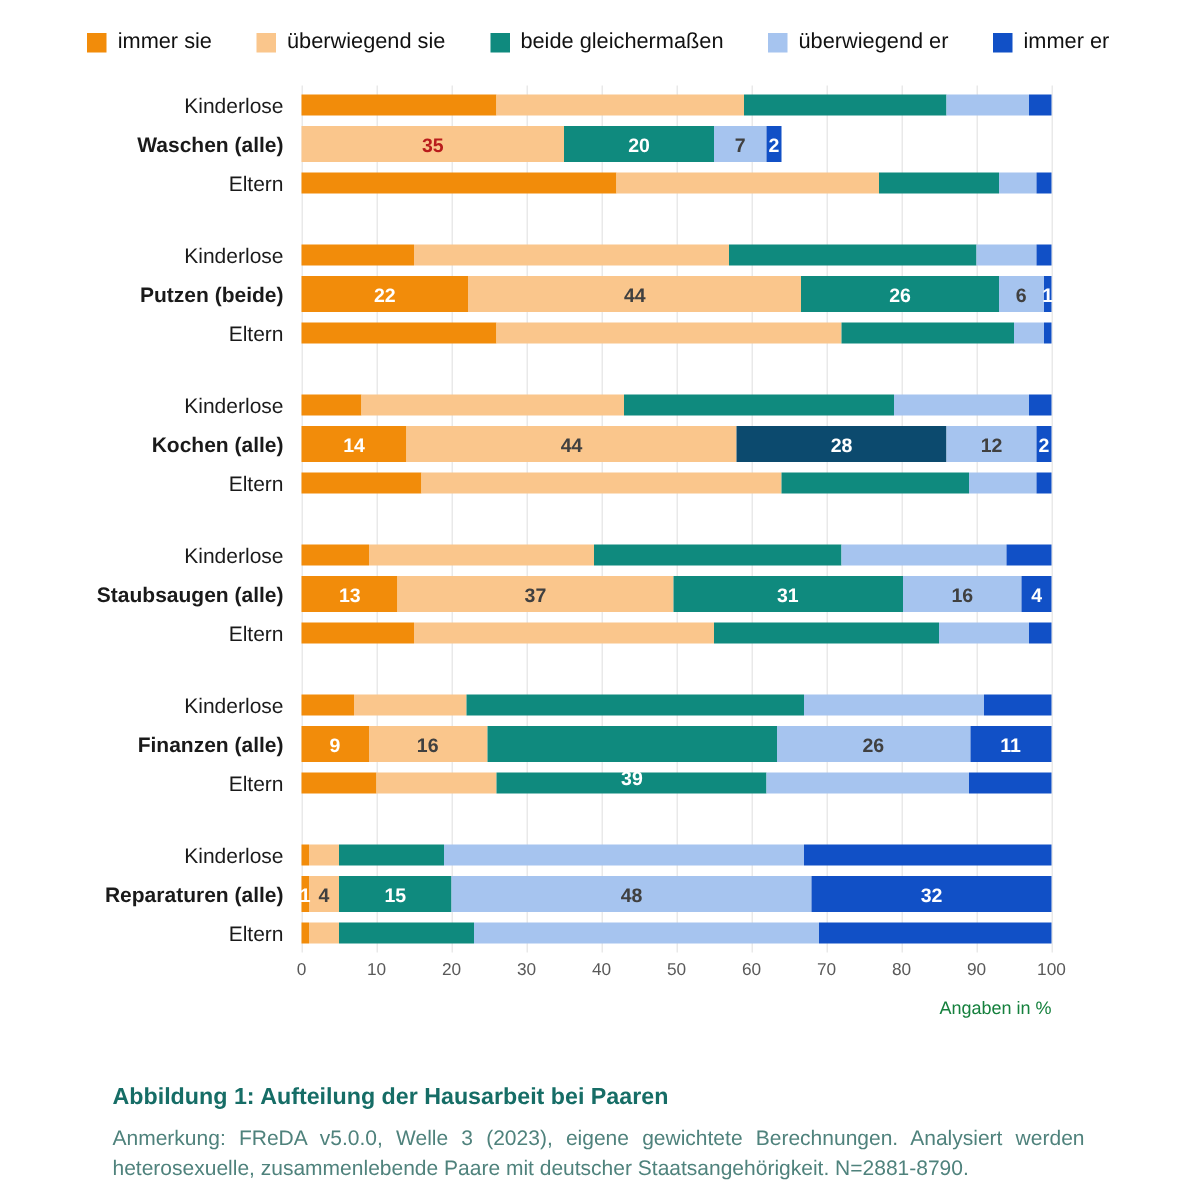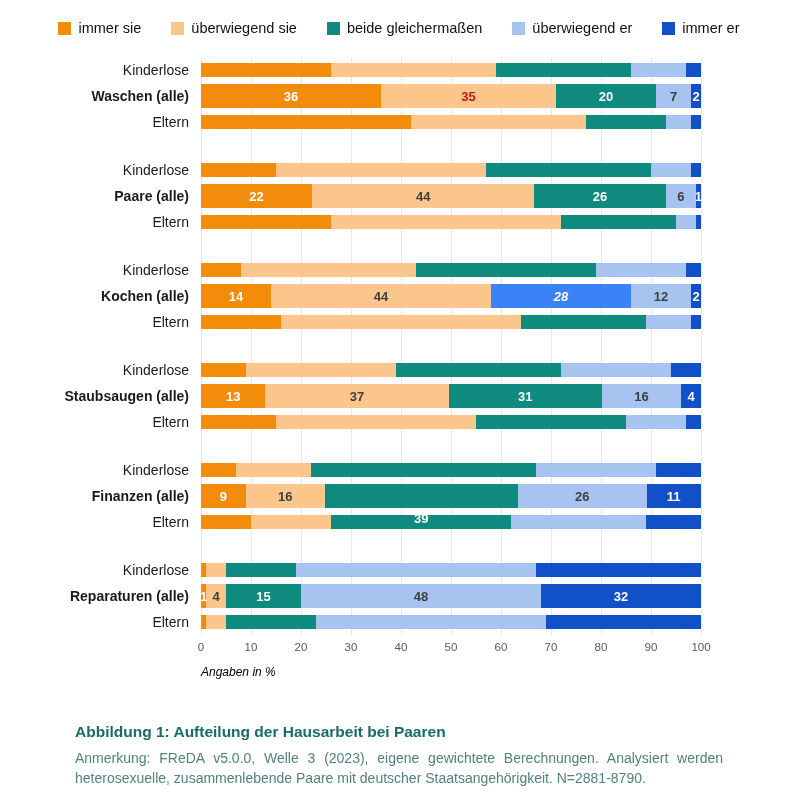--- a/index.html
+++ b/index.html
@@ -49,22 +49,22 @@
     white-space:nowrap;z-index:2;
   }
 
   
   .axis{position:relative;margin-left:201px;width:500px;height:16px;margin-top:6px;}
   .tick{
     position:absolute;top:0;transform:translateX(-50%);
     font-size:11.5px;color:#595959;
   }
   .xlabel{
-    margin-left:201px;width:500px;text-align:left;
-    font-size:12px;color:#000000;margin-top:8px;font-style:italic;
+    margin-left:201px;width:500px;text-align:right;
+    font-size:12px;color:#15803d;margin-top:8px;
   }
 
   
   .caption{margin:44px 75px 0 75px;}
   .caption-title{
     font-size:15.5px;font-weight:bold;color:#166d66;
     margin-bottom:8px;
   }
   .caption-note{
     font-size:14px;color:#4f827c;line-height:1.4;
@@ -125,23 +125,20 @@
                   <div class="seg" style="width: 27%; background: rgb(15, 138, 126);"></div>
                   <div class="seg" style="width: 11%; background: rgb(166, 196, 239);"></div>
                   <div class="seg" style="width: 3%; background: rgb(17, 80, 198);"></div>
                 </div>
               </div>
             </div>
             <div class="row bold">
               <div class="row-label">Waschen (alle)</div>
               <div class="track">
                 <div class="bar">
-                  <div class="seg" style="width: 36%; background: rgb(242, 140, 10);">
-                    <span class="seg-label" style="color: rgb(255, 255, 255);">36</span>
-                  </div>
                   <div class="seg" style="width: 35%; background: rgb(250, 198, 140);">
                     <span class="seg-label" style="color: #b91c1c;">35</span>
                   </div>
                   <div class="seg" style="width: 20%; background: rgb(15, 138, 126);">
                     <span class="seg-label" style="color: rgb(255, 255, 255);">20</span>
                   </div>
                   <div class="seg" style="width: 7%; background: rgb(166, 196, 239);">
                     <span class="seg-label" style="color: rgb(64, 64, 64);">7</span>
                   </div>
                   <div class="seg" style="width: 2%; background: rgb(17, 80, 198);">
@@ -170,21 +167,21 @@
                 <div class="bar">
                   <div class="seg" style="width: 15%; background: rgb(242, 140, 10);"></div>
                   <div class="seg" style="width: 42%; background: rgb(250, 198, 140);"></div>
                   <div class="seg" style="width: 33%; background: rgb(15, 138, 126);"></div>
                   <div class="seg" style="width: 8%; background: rgb(166, 196, 239);"></div>
                   <div class="seg" style="width: 2%; background: rgb(17, 80, 198);"></div>
                 </div>
               </div>
             </div>
             <div class="row bold">
-              <div class="row-label">Paare (alle)</div>
+              <div class="row-label">Putzen (beide)</div>
               <div class="track">
                 <div class="bar">
                   <div class="seg" style="width: 22.2222%; background: rgb(242, 140, 10);">
                     <span class="seg-label" style="color: rgb(255, 255, 255);">22</span>
                   </div>
                   <div class="seg" style="width: 44.4444%; background: rgb(250, 198, 140);">
                     <span class="seg-label" style="color: rgb(64, 64, 64);">44</span>
                   </div>
                   <div class="seg" style="width: 26.2626%; background: rgb(15, 138, 126);">
                     <span class="seg-label" style="color: rgb(255, 255, 255);">26</span>
@@ -227,21 +224,21 @@
             <div class="row bold">
               <div class="row-label">Kochen (alle)</div>
               <div class="track">
                 <div class="bar">
                   <div class="seg" style="width: 14%; background: rgb(242, 140, 10);">
                     <span class="seg-label" style="color: rgb(255, 255, 255);">14</span>
                   </div>
                   <div class="seg" style="width: 44%; background: rgb(250, 198, 140);">
                     <span class="seg-label" style="color: rgb(64, 64, 64);">44</span>
                   </div>
-                  <div class="seg" style="width: 28%; background: #3b82f6; font-style: italic;">
+                  <div class="seg" style="width: 28%; background: #0c4a6e;">
                     <span class="seg-label" style="color: rgb(255, 255, 255);">28</span>
                   </div>
                   <div class="seg" style="width: 12%; background: rgb(166, 196, 239);">
                     <span class="seg-label" style="color: rgb(64, 64, 64);">12</span>
                   </div>
                   <div class="seg" style="width: 2%; background: rgb(17, 80, 198);">
                     <span class="seg-label" style="color: rgb(255, 255, 255);">2</span>
                   </div>
                 </div>
               </div>

